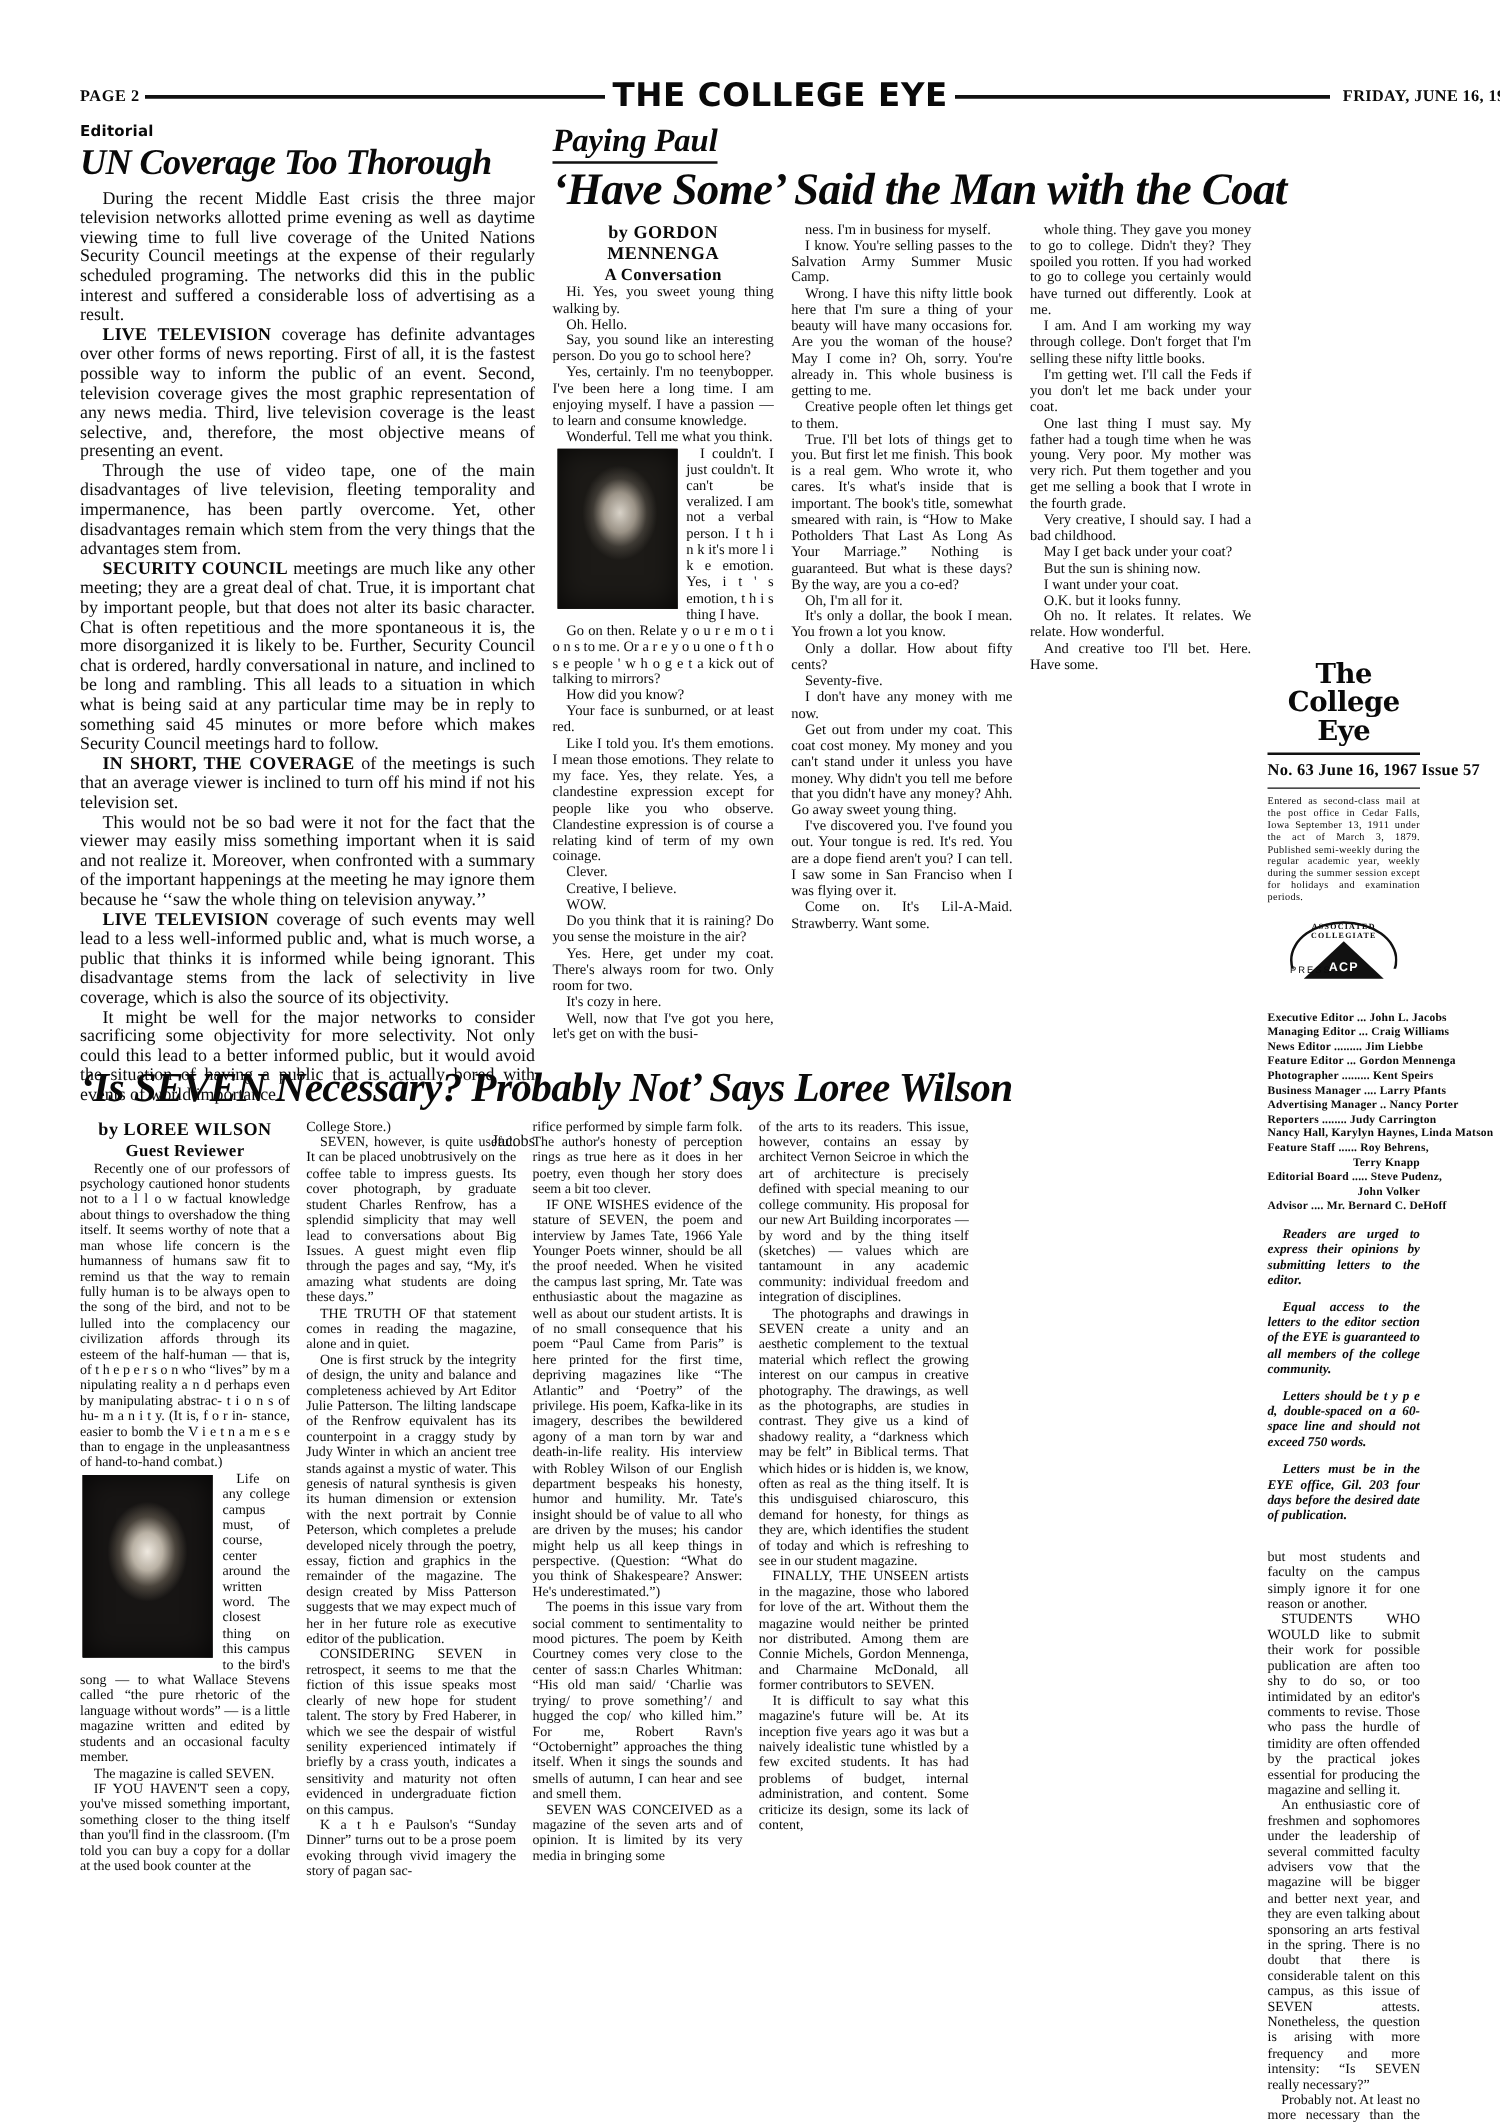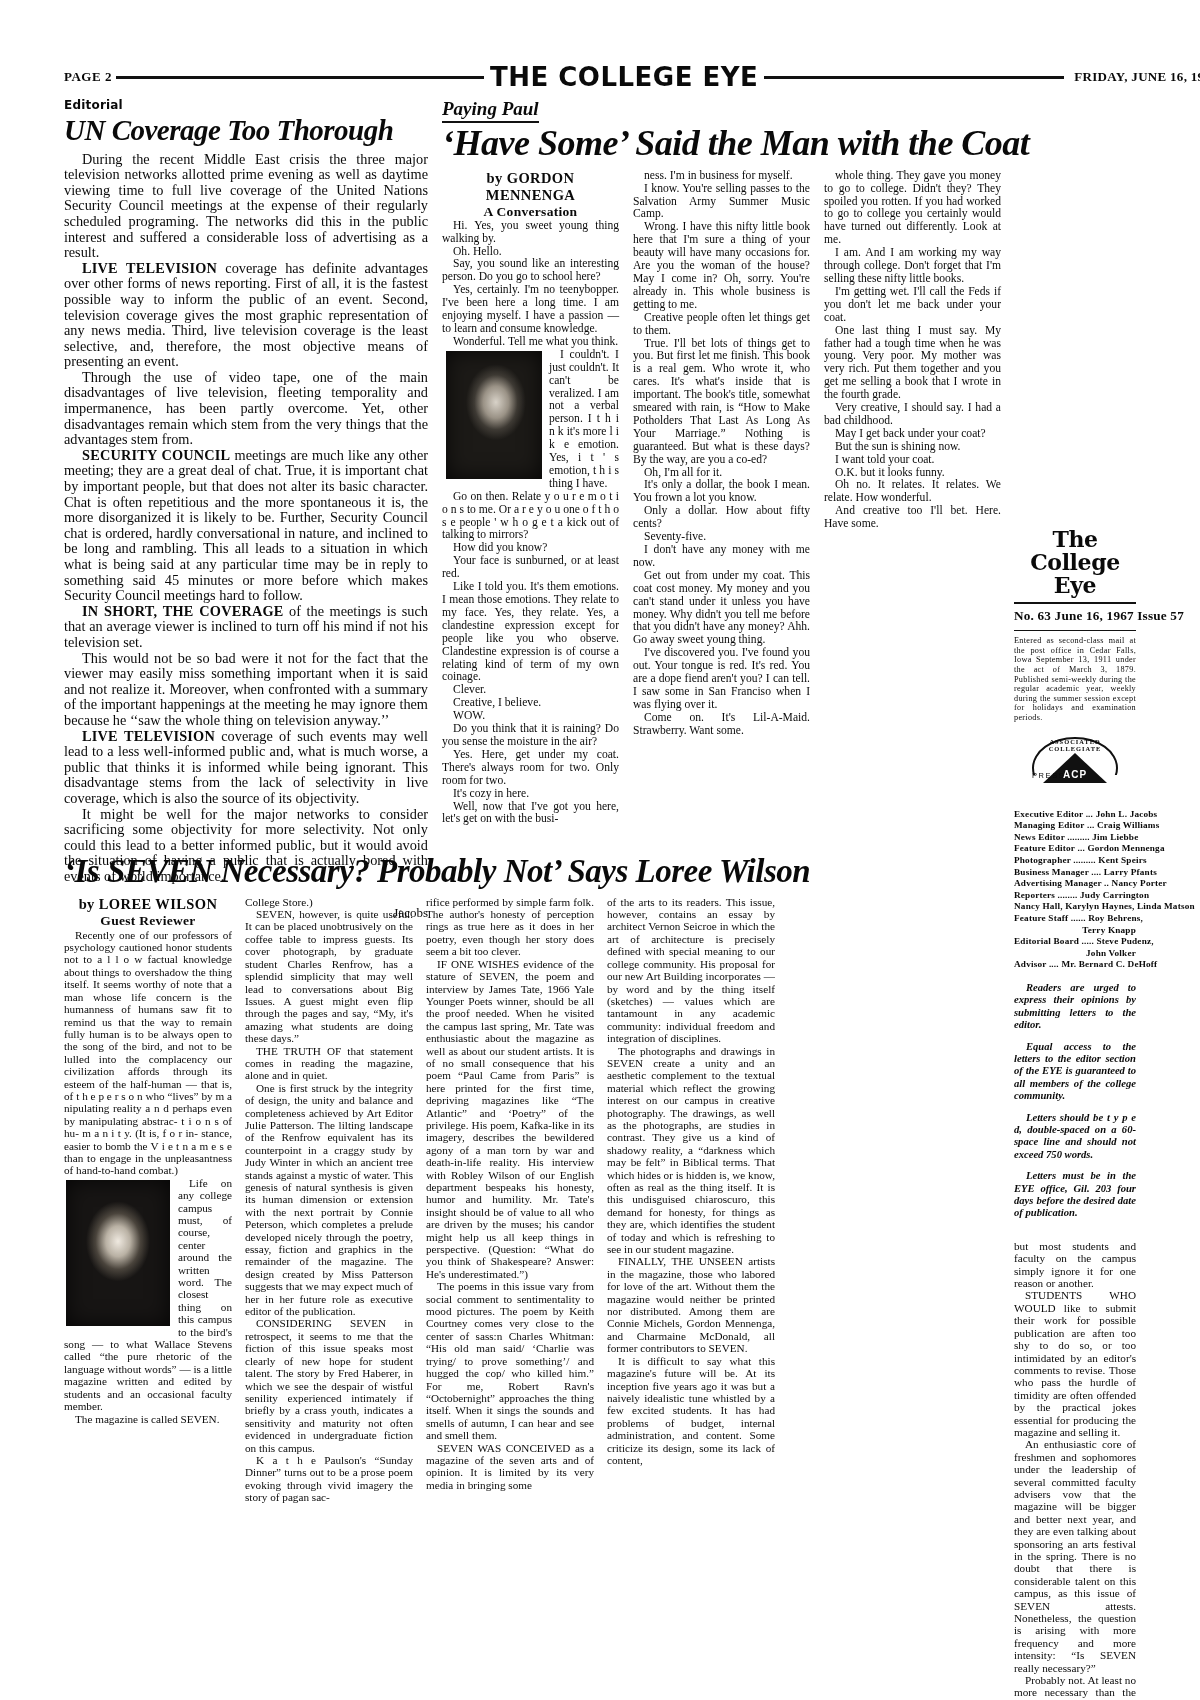--- a/index.html
+++ b/index.html
@@ -24,21 +24,21 @@
     font-family:"DejaVu Sans",sans-serif;font-weight:bold;font-size:26px;
     letter-spacing:.5px;white-space:nowrap;padding:0 6px;line-height:1;
   }
   .mh-date{font-family:"Liberation Serif",serif;font-weight:bold;font-size:13px;white-space:nowrap;padding-left:10px;letter-spacing:.3px;}
 
   
   .kicker{
     font-family:"DejaVu Sans",sans-serif;font-weight:bold;font-size:12px;letter-spacing:.2px;
   }
   .kicker-italic{
-    font-family:"Liberation Serif",serif;font-style:italic;font-weight:bold;font-size:19px;
+    font-family:"Liberation Serif",serif;font-style:italic;font-weight:bold;font-size:26px;
     border-bottom:2px solid #111;display:inline-block;padding-bottom:1px;
   }
   .hl-serif{
     font-family:"Liberation Serif",serif;font-style:italic;font-weight:bold;
     line-height:1.02;letter-spacing:-0.5px;
   }
   .byline{
     font-family:"Liberation Serif",serif;font-weight:bold;font-size:14.5px;text-align:center;letter-spacing:.4px;
   }
   .subline{
@@ -233,21 +233,21 @@
 
           <div class="pp-c">
             <div class="body-sm">
               <p>whole thing. They gave you money to go to college. Didn't they? They spoiled you rotten. If you had worked to go to college you certainly would have turned out differently. Look at me.</p>
               <p>I am. And I am working my way through college. Don't forget that I'm selling these nifty little books.</p>
               <p>I'm getting wet. I'll call the Feds if you don't let me back under your coat.</p>
               <p>One last thing I must say. My father had a tough time when he was young. Very poor. My mother was very rich. Put them together and you get me selling a book that I wrote in the fourth grade.</p>
               <p>Very creative, I should say. I had a bad childhood.</p>
               <p>May I get back under your coat?</p>
               <p>But the sun is shining now.</p>
-              <p>I want told your coat.</p>
+              <p>I want under your coat.</p>
               <p>O.K. but it looks funny.</p>
               <p>Oh no. It relates. It relates. We relate. How wonderful.</p>
               <p>And creative too I'll bet. Here. Have some.</p>
             </div>
           </div>
 
         </div>
       </div>
 
       <div class="col-mast">
@@ -311,20 +311,21 @@
     <div class="b-cols">
 
       <div class="b-c">
         <div class="byline">by LOREE WILSON</div>
         <div class="subline">Guest Reviewer</div>
         <div class="body-xs">
           <p>Recently one of our professors of psychology cautioned honor students not to  a l l o w  factual knowledge about things to overshadow the thing itself. It seems worthy of note that a man whose life concern is the humanness of humans saw fit to remind us that the way to remain fully human is to be always open to the song of the bird, and not to be lulled into the complacency our civilization affords through its esteem of the half-human — that is, of  t h e  p e r s o n  who “lives” by m a nipulating reality  a n d  perhaps even by manipulating abstrac- t i o n s  of hu- m a n i t y.  (It is,  f o r  in- stance, easier to bomb the  V i e t n a m e s e  than to engage in the unpleasantness of hand-to-hand combat.)</p>
           <div class="photo photo-wilson"></div>
           <p>Life on any college campus must, of course, center around the written word. The closest thing on this campus to the bird's song — to what Wallace Stevens called “the pure rhetoric of the language without words” — is a little magazine written and edited by students and an occasional faculty member.</p>
           <p>The magazine is called SEVEN.</p>
+          <p>IF YOU HAVEN'T seen a copy, you've missed something important, something closer to the thing itself than you'll find in the classroom. (I'm told you can buy a copy for a dollar at the used book counter at the</p>
         </div>
       </div>
 
       <div class="b-c">
         <div class="body-xs">
           <p style="text-indent:0">College Store.)</p>
           <p>SEVEN, however, is quite useful. It can be placed unobtrusively on the coffee table to impress guests. Its cover photograph, by graduate student Charles Renfrow, has a splendid simplicity that may well lead to conversations about Big Issues. A guest might even flip through the pages and say, “My, it's amazing what students are doing these days.”</p>
           <p>THE TRUTH OF that statement comes in reading the magazine, alone and in quiet.</p>
           <p>One is first struck by the integrity of design, the unity and balance and completeness achieved by Art Editor Julie Patterson. The lilting landscape of the Renfrow equivalent has its counterpoint in a craggy study by Judy Winter in which an ancient tree stands against a mystic of water. This genesis of natural synthesis is given its human dimension or extension with the next portrait by Connie Peterson, which completes a prelude developed nicely through the poetry, essay, fiction and graphics in the remainder of the magazine. The design created by Miss Patterson suggests that we may expect much of her in her future role as executive editor of the publication.</p>
           <p>CONSIDERING SEVEN in retrospect, it seems to me that the fiction of this issue speaks most clearly of new hope for student talent. The story by Fred Haberer, in which we see the despair of wistful senility experienced intimately if briefly by a crass youth, indicates a sensitivity and maturity not often evidenced in undergraduate fiction on this campus.</p>

